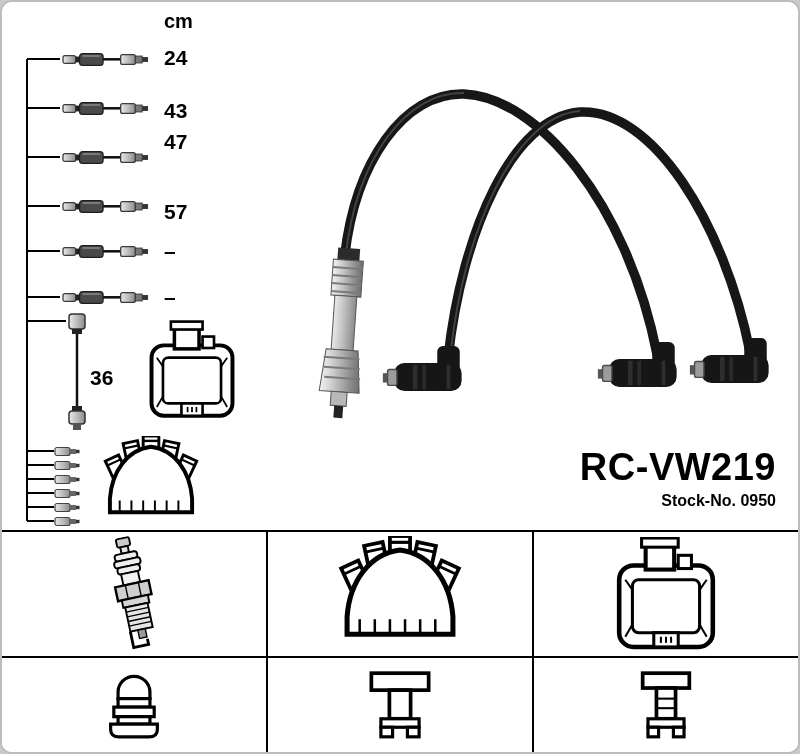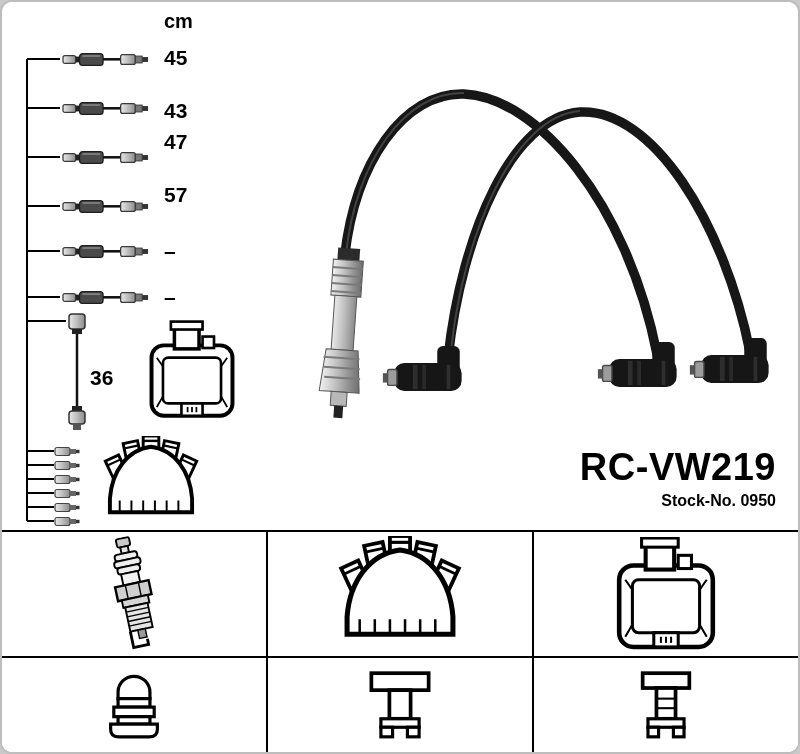--- a/index.html
+++ b/index.html
@@ -206,24 +206,24 @@
           <rect x="337" y="404" width="9" height="12" fill="#222"></rect>
         </g>
 
         <use href="#sym-boot" x="380" y="344" width="88" height="60"></use>
         <use href="#sym-boot" x="595" y="340" width="88" height="60"></use>
         <use href="#sym-boot" x="687" y="336" width="88" height="60"></use>
       </g>
     </svg>
 
     <div class="label unit">cm</div>
-    <div class="label len" style="top:44px">45</div>
+    <div class="label len" style="top:44px">24</div>
     <div class="label len" style="top:97px">43</div>
     <div class="label len" style="top:128px">47</div>
-    <div class="label len" style="top:181px">57</div>
+    <div class="label len" style="top:198px">57</div>
     <div class="label len" style="top:237px">–</div>
     <div class="label len" style="top:283px">–</div>
     <div class="label coil-len">36</div>
     <div class="label code">RC-VW219</div>
     <div class="label stock">Stock-No. 0950</div>
   </div>
 
   <div class="grid">
     <div class="cell">
       <svg width="92" height="116" viewBox="0 0 70 122">

